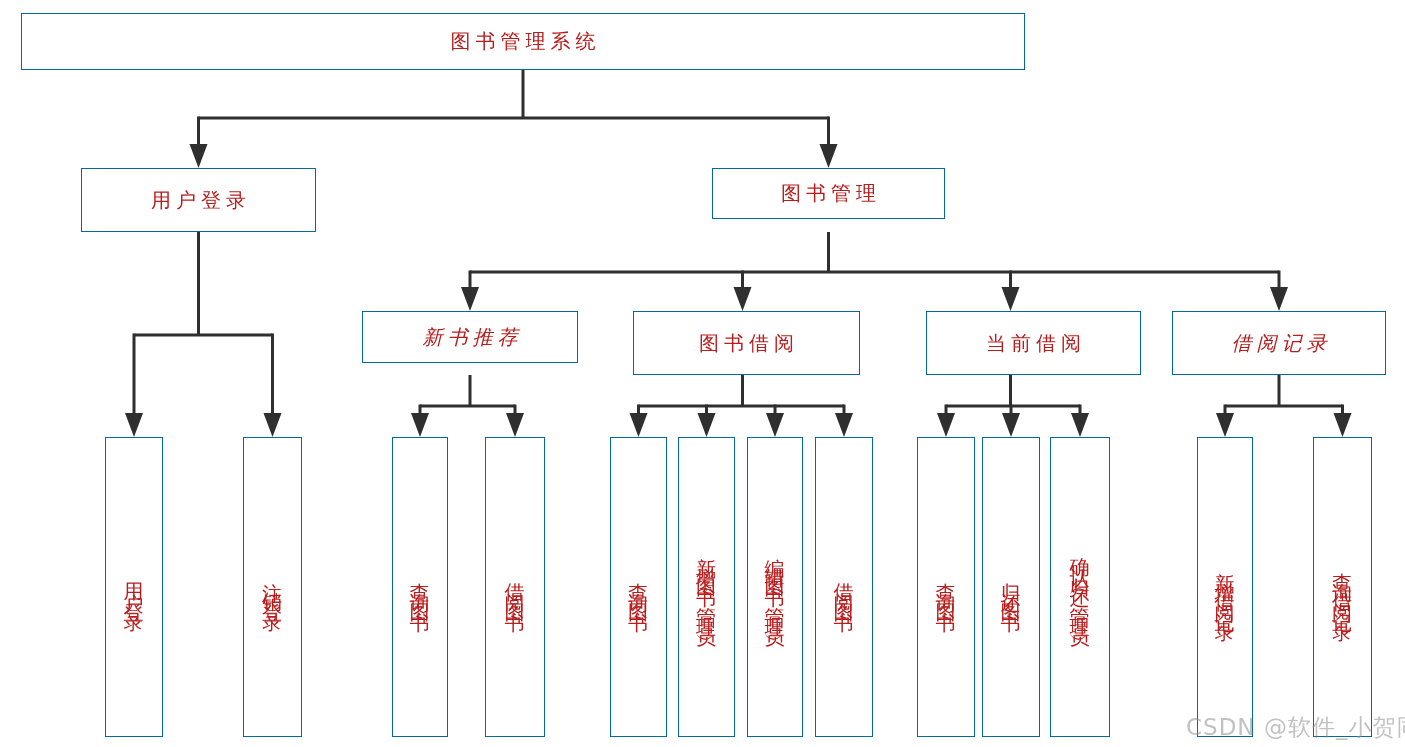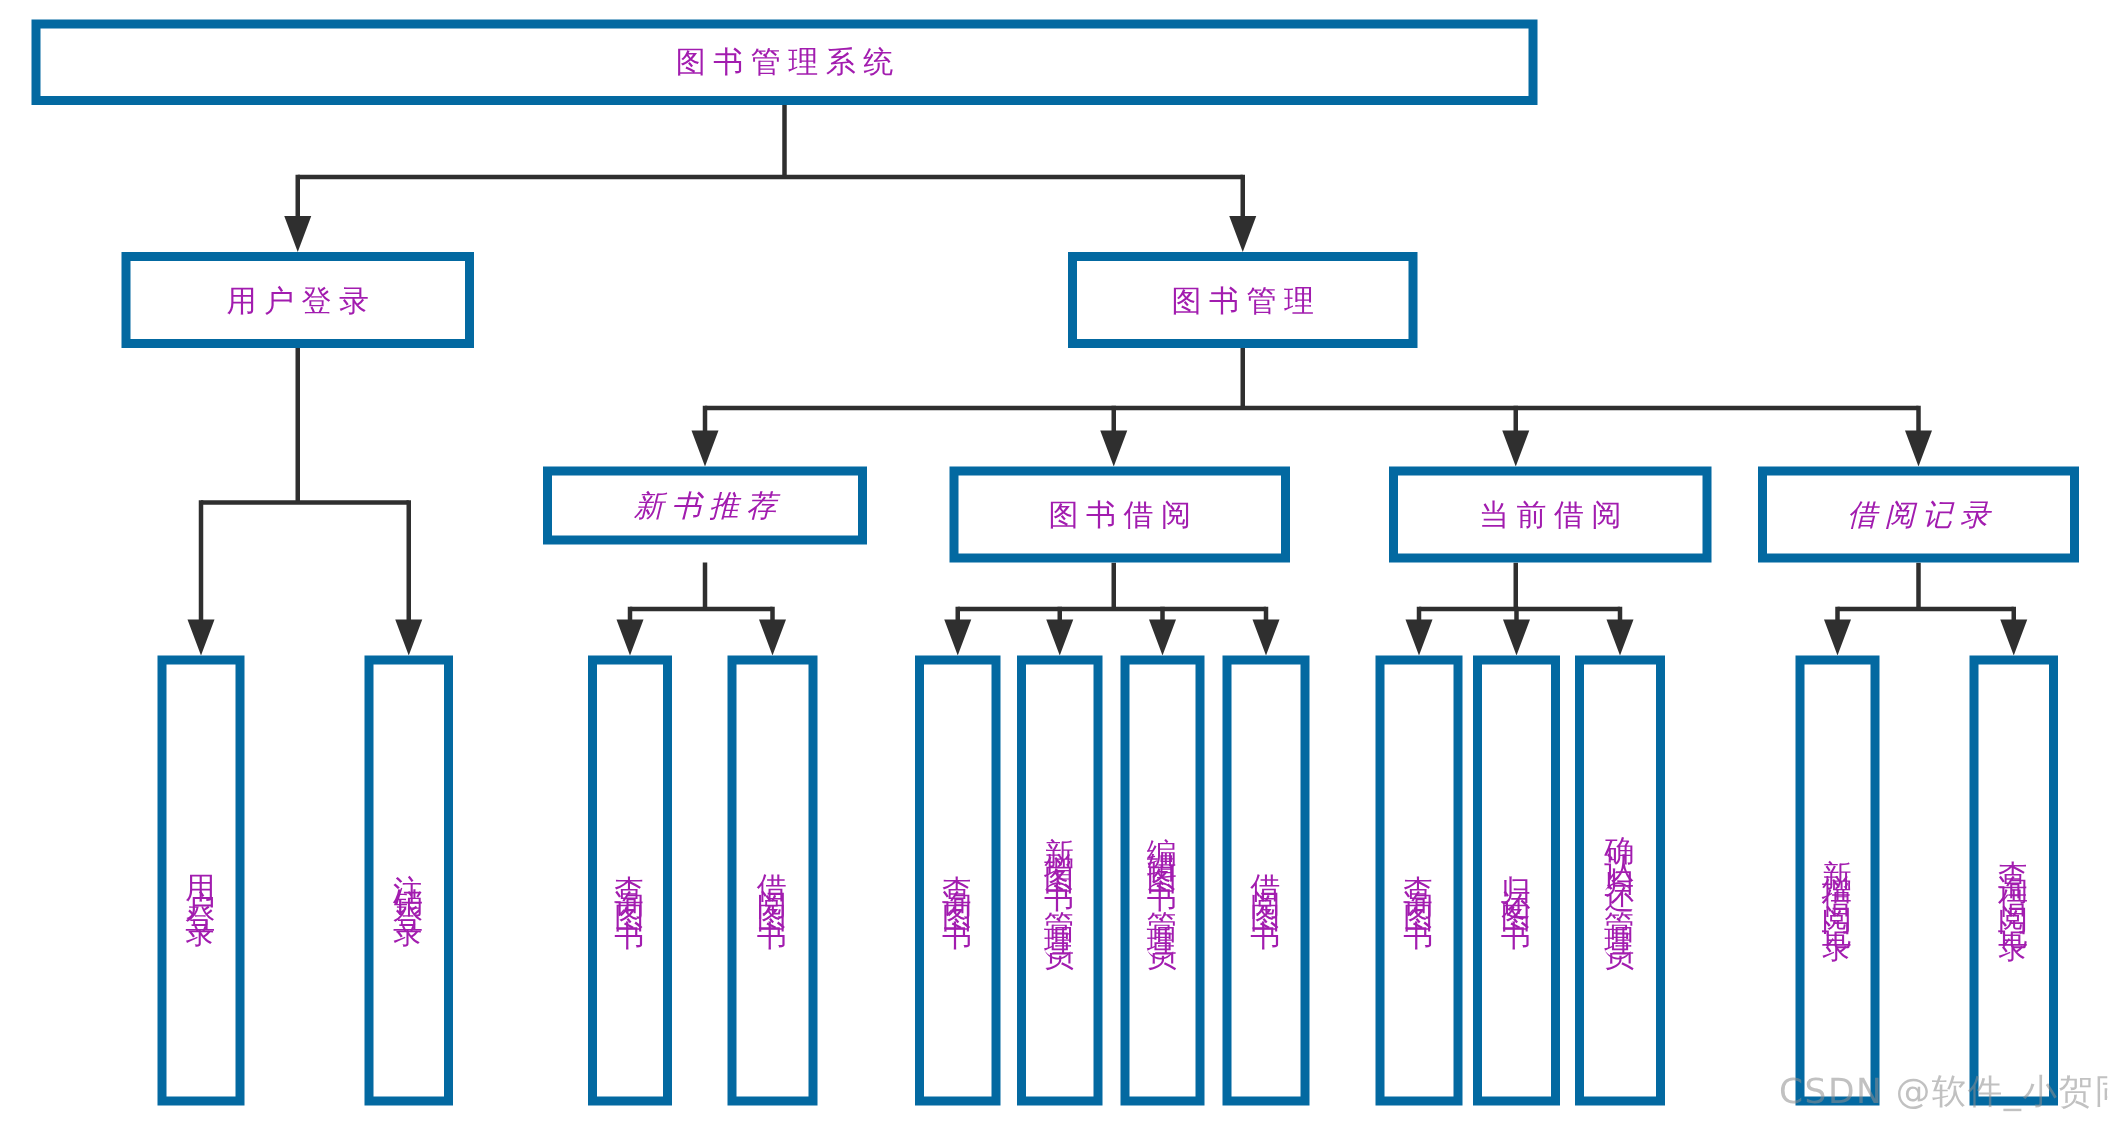--- a/index.html
+++ b/index.html
@@ -12,26 +12,26 @@
     background: #ffffff;
     overflow: hidden;
   }
   .wires {
     position: absolute;
     left: 0; top: 0;
     width: 1405px; height: 747px;
   }
   .node {
     position: absolute;
-    border: 6px solid #0369a1;
+    border: 1px solid #0369a1;
     background: #ffffff;
     display: flex;
     align-items: center;
     justify-content: center;
-    color: #a21caf;
+    color: #b91c1c;
   }
   .node .h-label {
     font-size: 20px;
     letter-spacing: 5px;
     text-indent: 5px;
     white-space: nowrap;
   }
   .leaf .v-label {
     writing-mode: vertical-rl;
     text-orientation: mixed;
@@ -126,21 +126,21 @@
     </g>
   </svg>
 
   <div class="node" style="left:21px; top:13px; width:1004px; height:57px;">
     <span class="h-label">图书管理系统</span>
   </div>
 
   <div class="node" style="left:81px; top:168px; width:235px; height:64px;">
     <span class="h-label">用户登录</span>
   </div>
-  <div class="node" style="left:712px; top:168px; width:233px; height:64px;">
+  <div class="node" style="left:712px; top:168px; width:233px; height:51px;">
     <span class="h-label">图书管理</span>
   </div>
 
   <div class="node" style="left:362px; top:311px; width:216px; height:52px;font-style:italic;">
     <span class="h-label">新书推荐</span>
   </div>
   <div class="node" style="left:633px; top:311px; width:227px; height:64px;">
     <span class="h-label">图书借阅</span>
   </div>
   <div class="node" style="left:903px; top:311px; width:215px; height:64px;margin-left:23px;">

